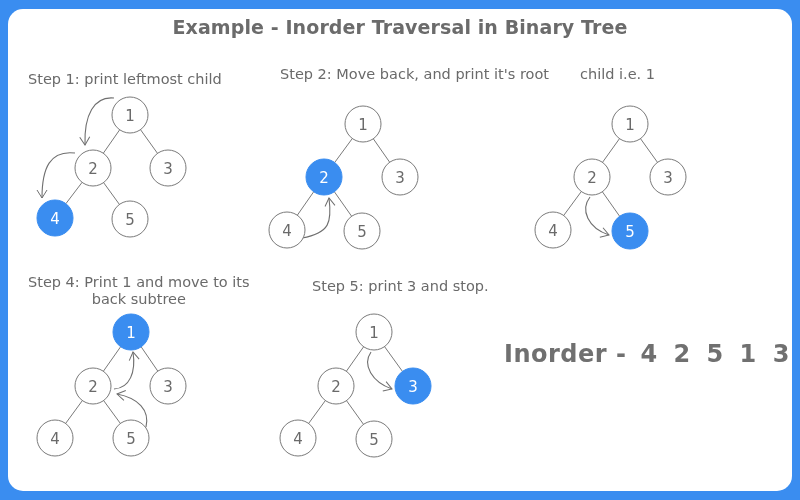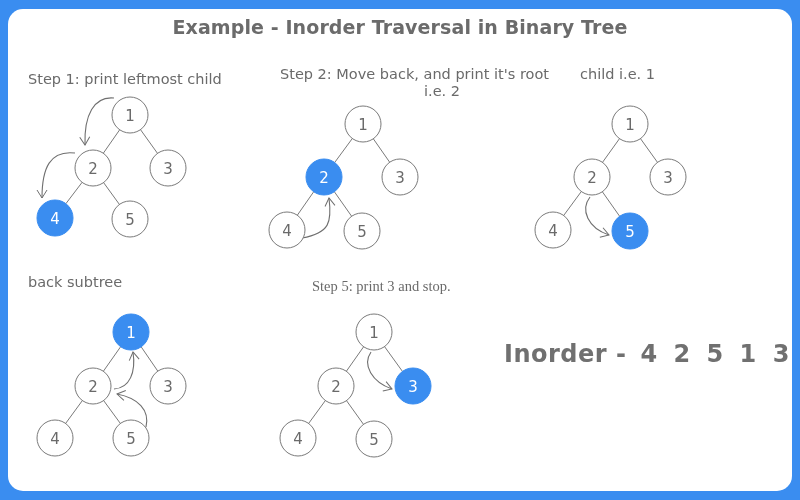--- a/index.html
+++ b/index.html
@@ -62,29 +62,29 @@
 
 <div class="card"></div>
 
 <div class="title">Example - Inorder Traversal in Binary Tree</div>
 
 <div class="label" style="left:28px; top:71px;">
   <span class="line">Step 1: print leftmost child</span>
 </div>
 <div class="label" style="left:280px; top:66px;">
   <span class="line">Step 2: Move back, and print it's root</span>
-  <span class="line" style="padding-left:55px;">i.e. 2</span>
 </div>
 <div class="label" style="left:580px; top:66px;">
   <span class="line">child i.e. 1</span>
 </div>
 <div class="label" style="left:28px; top:274px;">
+  <span class="line">Step 4: Print 1 and move to its</span>
   <span class="line">back subtree</span>
 </div>
-<div class="label" style="left:312px; top:278px;font-family:Liberation Serif, serif;">
+<div class="label" style="left:312px; top:278px;">
   <span class="line">Step 5: print 3 and stop.</span>
 </div>
 
 <div class="inorder">
   <span>Inorder -</span><span class="seq">4 2 5 1 3</span>
 </div>
 
 <svg class="trees" viewBox="0 0 800 500" xmlns="http://www.w3.org/2000/svg">
   <defs>
     <marker id="arrowhead" markerWidth="12" markerHeight="12" refX="9" refY="6" orient="auto" markerUnits="userSpaceOnUse">

